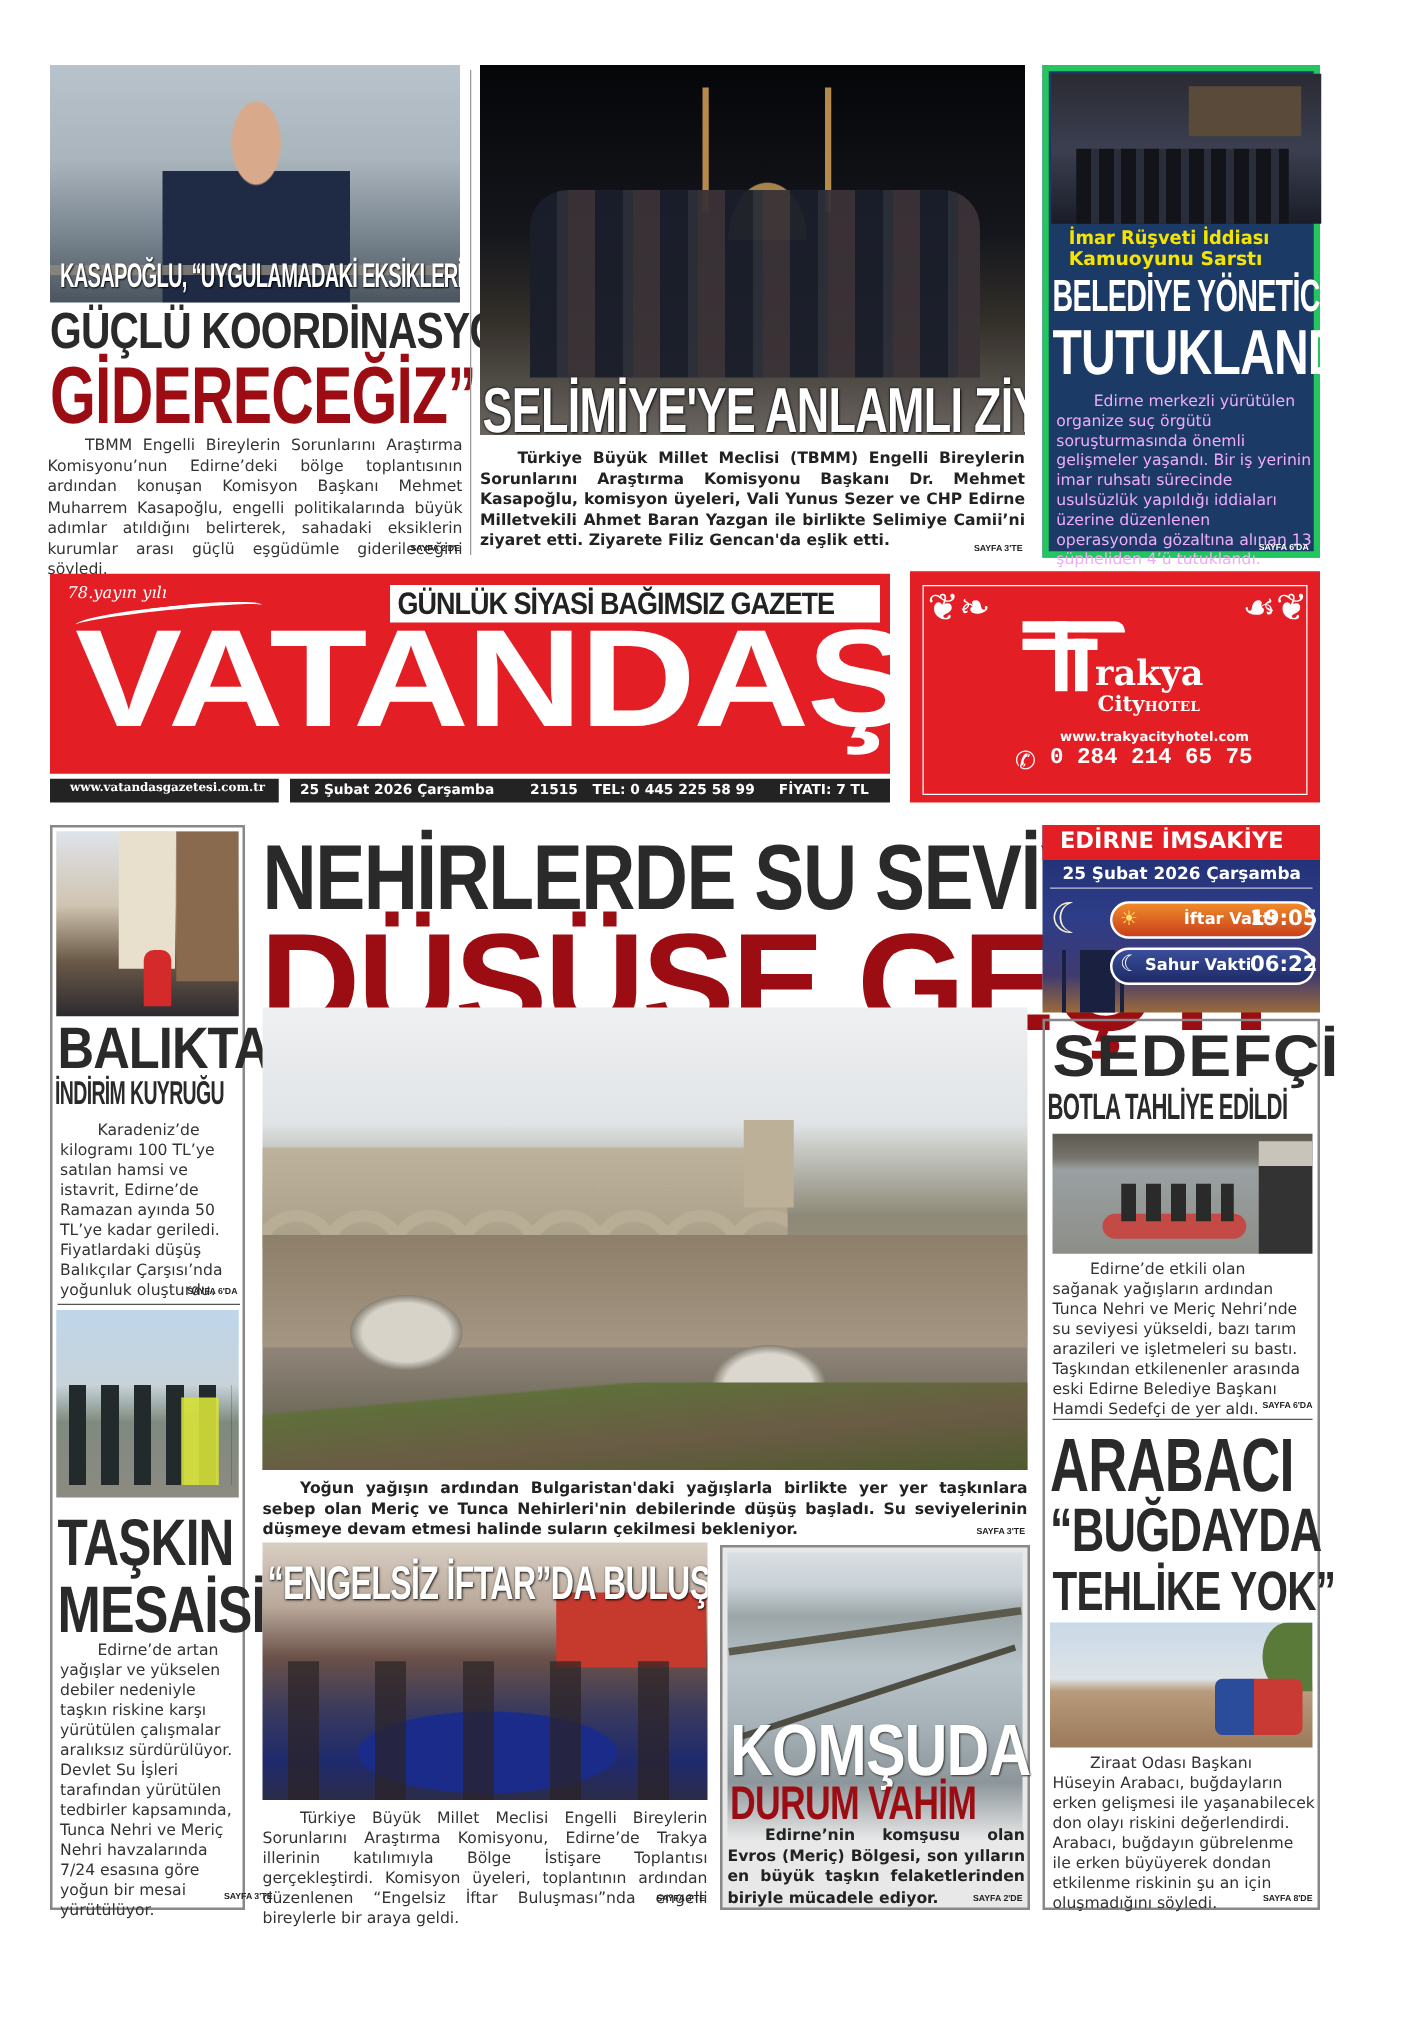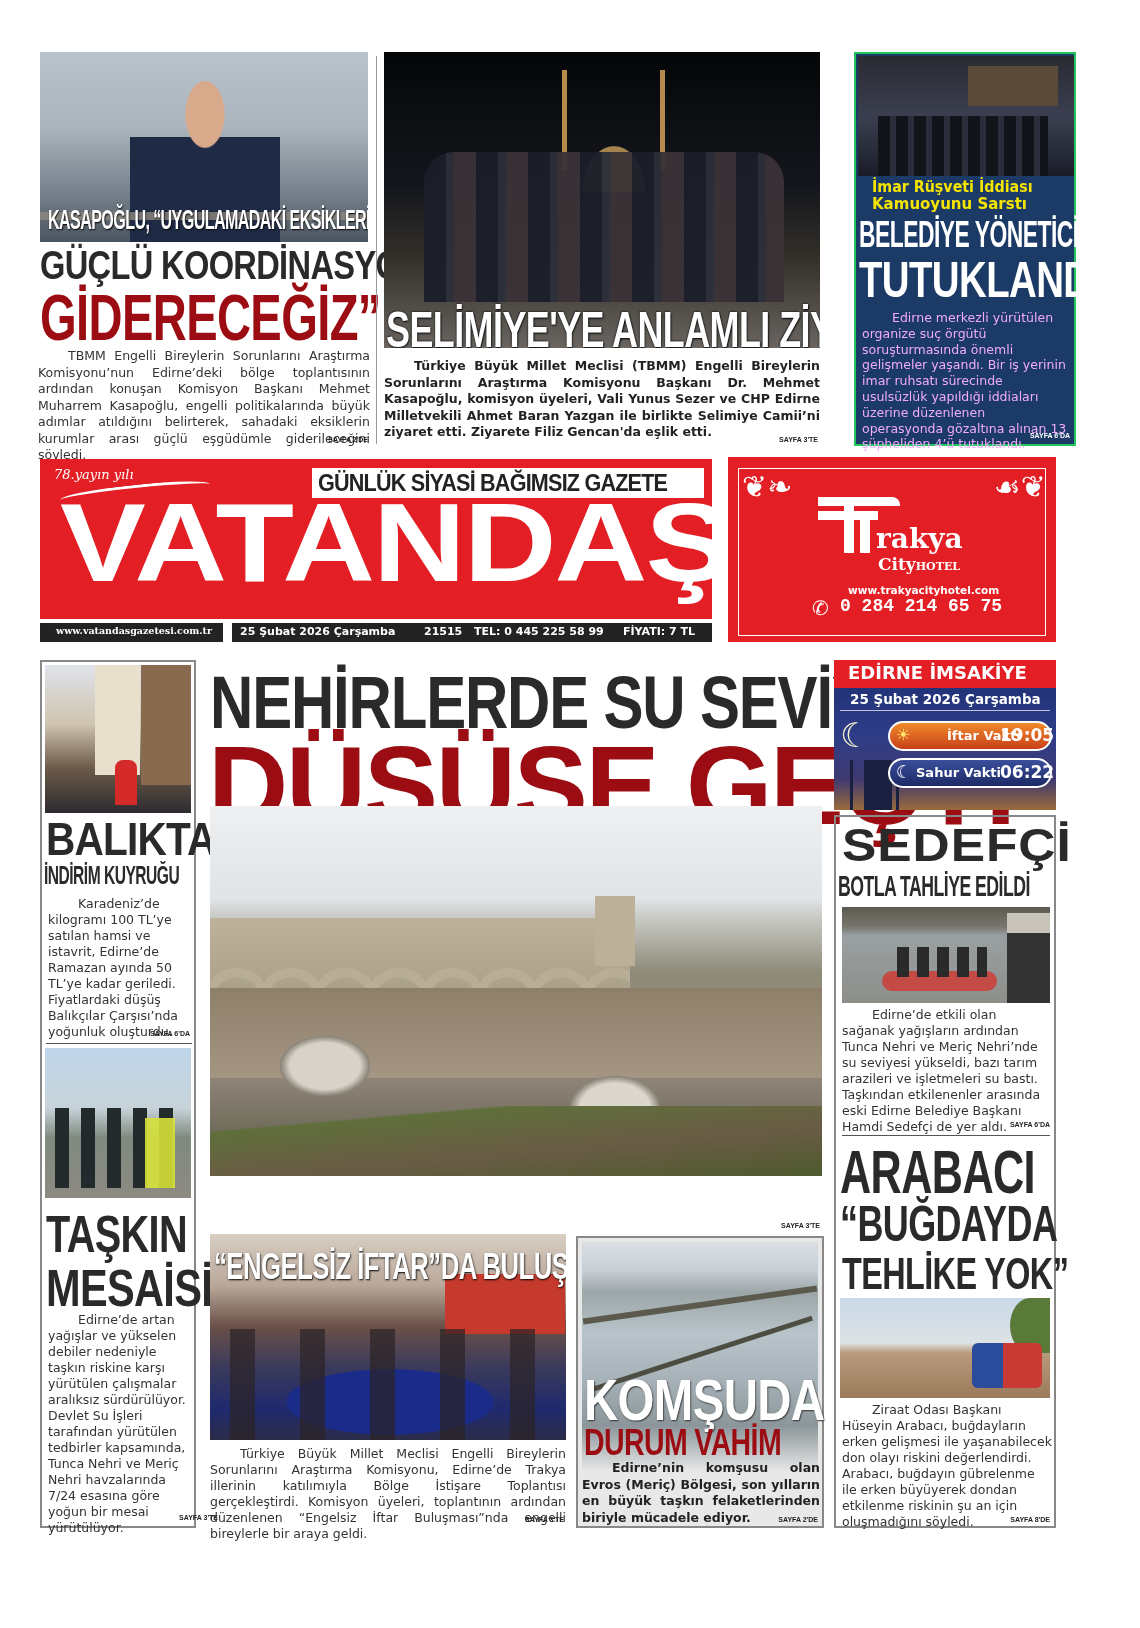--- a/index.html
+++ b/index.html
@@ -39,21 +39,21 @@
     <div class="abs" style="left:175px;top:60px;width:110px;height:80px;background:radial-gradient(ellipse at 50% 100%,#c9a05a 0 40%,transparent 41%);opacity:.8"></div>
     <div class="abs" style="left:178px;top:18px;width:5px;height:100px;background:#b58a4a"></div>
     <div class="abs" style="left:276px;top:18px;width:5px;height:100px;background:#b58a4a"></div>
     <div class="abs" style="left:40px;top:100px;width:360px;height:150px;background:repeating-linear-gradient(90deg,#1a1e2a 0 22px,#2c2f38 22px 30px,#3a3236 30px 52px);opacity:.95;border-radius:30px 30px 0 0"></div>
     <div class="cond abs" style="left:2px;top:248px;font-size:62px;color:#fff;transform:scale(0.58,0.82);text-shadow:1px 1px 3px #000,-1px -1px 2px #333;">SELİMİYE'YE ANLAMLI ZİYARET</div>
   </div>
   <p class="body-bold justify indent abs" style="left:0;top:306px;width:436px;">Türkiye Büyük Millet Meclisi (TBMM) Engelli Bireylerin Sorunlarını Araştırma Komisyonu Başkanı Dr. Mehmet Kasapoğlu, komisyon üyeleri, Vali Yunus Sezer ve  CHP Edirne Milletvekili Ahmet Baran Yazgan ile birlikte Selimiye Camii’ni ziyaret etti. Ziyarete Filiz Gencan'da eşlik etti.</p>
   <span class="ref" style="right:4px;top:384px;">SAYFA 3'TE</span>
 </div>
 
-<div class="abs" style="left:854px;top:52px;width:222px;height:394px;background:#1b3a66;border:2px solid #22c55e;">
+<div class="abs" style="left:834px;top:52px;width:222px;height:394px;background:#1b3a66;border:5px solid #22c55e;">
   <div class="photo" style="left:2px;top:2px;width:216px;height:120px;background:linear-gradient(180deg,#2a2a33 0%,#3b3f50 50%,#1a1d28 100%);">
     <div class="abs" style="left:110px;top:10px;width:90px;height:40px;background:#5a4a3a"></div>
     <div class="abs" style="left:20px;top:60px;width:170px;height:60px;background:repeating-linear-gradient(90deg,#12141a 0 12px,#2a2e3a 12px 18px);"></div>
   </div>
   <div class="abs" style="left:16px;top:124px;font-family:'DejaVu Sans',sans-serif;font-weight:700;font-size:15px;color:#f5e400;white-space:nowrap;transform:scale(0.95,1);transform-origin:left top;">İmar Rüşveti İddiası</div>
   <div class="abs" style="left:16px;top:141px;font-family:'DejaVu Sans',sans-serif;font-weight:700;font-size:15px;color:#f5e400;white-space:nowrap;text-align:right;">Kamuoyunu Sarstı</div>
   <div class="cond abs" style="left:3px;top:160px;font-size:44px;color:#fff;transform:scale(0.52,0.82);">BELEDİYE YÖNETİCİLERİ</div>
   <div class="cond abs" style="left:3px;top:196px;font-size:62px;color:#fff;transform:scale(0.62,0.82);">TUTUKLANDI</div>
   <p class="body-text abs indent" style="left:6px;top:256px;width:208px;color:#f0abfc;font-size:12.5px;line-height:15.8px;">Edirne merkezli yürütülen organize suç örgütü soruşturmasında önemli gelişmeler yaşandı. Bir iş yerinin imar ruhsatı sürecinde usulsüzlük yapıldığı iddiaları üzerine düzenlenen operasyonda gözaltına alınan 13 şüpheliden 4’ü tutuklandı.</p>
   <span class="ref" style="right:4px;top:378px;color:#fff;">SAYFA 6'DA</span>
@@ -126,20 +126,21 @@
   <div class="cond abs" style="left:2px;top:0;font-size:100px;color:#2a2a2a;transform:scale(0.6,0.74);letter-spacing:-2px;">NEHİRLERDE SU SEVİYESİ</div>
   <div class="cond abs" style="left:0;top:62px;font-size:150px;color:#9b0d12;transform:scale(0.74,0.74);letter-spacing:-3px;">DÜŞÜŞE GEÇTİ</div>
   <div class="photo" style="left:2px;top:146px;width:612px;height:370px;background:linear-gradient(180deg,#eef0f2 0%,#e1e4e6 25%,#c9cbc6 30%,#8e8a78 45%,#9a8c7c 60%,#8c8276 75%,#6f6b5a 88%,#565a3a 100%);">
     <div class="abs" style="left:0;top:112px;width:420px;height:80px;background:repeating-radial-gradient(circle at 50% 100%,transparent 0 24px,#b8ad95 25px 34px) 0 30px/54px 54px repeat-x,linear-gradient(#bdb39c,#a99f89);"></div>
     <div class="abs" style="left:385px;top:90px;width:40px;height:70px;background:#bcb198;"></div>
     <div class="abs" style="left:0;top:182px;width:612px;height:90px;background:linear-gradient(180deg,#8e7f6a,#a59684);"></div>
     <div class="abs" style="left:70px;top:230px;width:90px;height:60px;background:radial-gradient(ellipse,#d8d3c8 0 55%,#8a8478 70%,transparent 72%);"></div>
     <div class="abs" style="left:360px;top:270px;width:90px;height:65px;background:radial-gradient(ellipse,#dcd7ce 0 55%,#8a8478 70%,transparent 72%);"></div>
     <div class="abs" style="left:0;top:300px;width:612px;height:70px;background:linear-gradient(175deg,transparent 0 20%,#5f6f3a 22%,#6a5c45 60%,#4e5a2e 100%);"></div>
   </div>
+  <p class="body-bold justify indent abs" style="left:2px;top:522px;width:612px;">Yoğun yağışın ardından Bulgaristan'daki yağışlarla birlikte yer yer taşkınlara sebep olan Meriç ve Tunca Nehirleri'nin debilerinde düşüş başladı. Su seviyelerinin düşmeye devam etmesi halinde suların çekilmesi bekleniyor.</p>
   <span class="ref" style="right:4px;top:562px;">SAYFA 3'TE</span>
 </div>
 
 <div class="abs" style="left:208px;top:1234px;width:360px;height:294px;">
   <div class="photo" style="left:2px;top:0;width:356px;height:206px;background:linear-gradient(180deg,#d8cec2 0%,#b9a89a 25%,#6a5048 45%,#3a3a5c 65%,#1f2a6e 85%,#2b2c48 100%);">
     <div class="abs" style="left:235px;top:40px;width:120px;height:60px;background:#c63a2e;"></div>
     <div class="abs" style="left:60px;top:130px;width:240px;height:76px;background:radial-gradient(ellipse,#1b2b8a 0 60%,transparent 62%);"></div>
     <div class="abs" style="left:0;top:95px;width:356px;height:111px;background:repeating-linear-gradient(90deg,transparent 0 20px,#2a2224 20px 45px,transparent 45px 70px);opacity:.7"></div>
     <div class="cond abs" style="left:4px;top:10px;font-size:46px;color:#fff;transform:scale(0.56,0.82);text-shadow:1px 1px 3px #000;">“ENGELSİZ İFTAR”DA BULUŞTULAR</div>
   </div>

